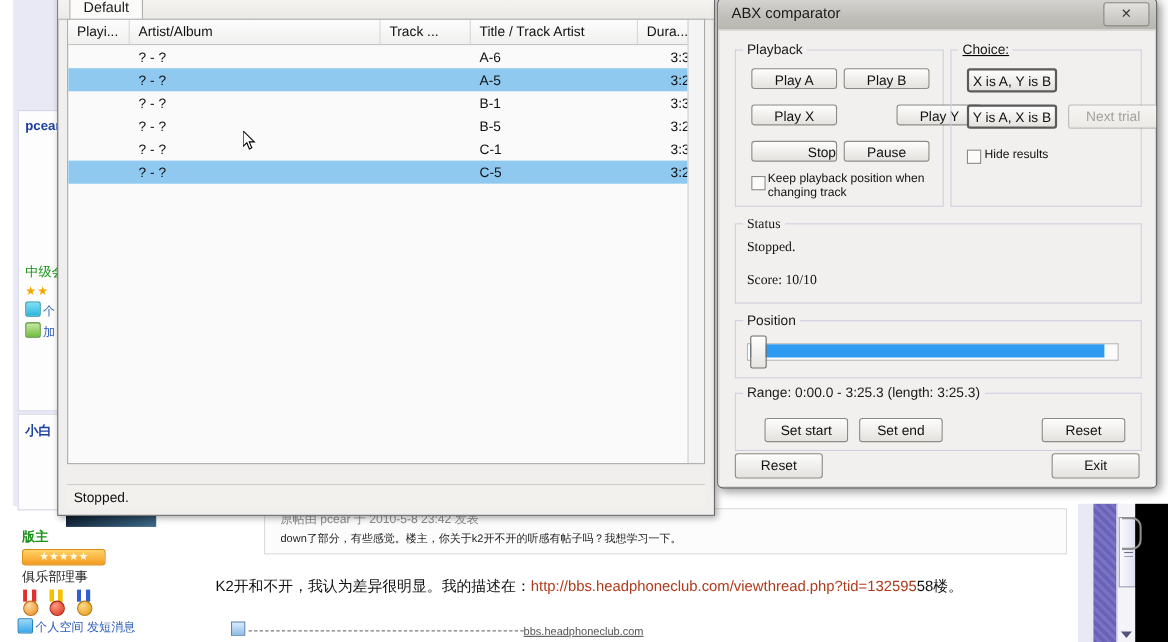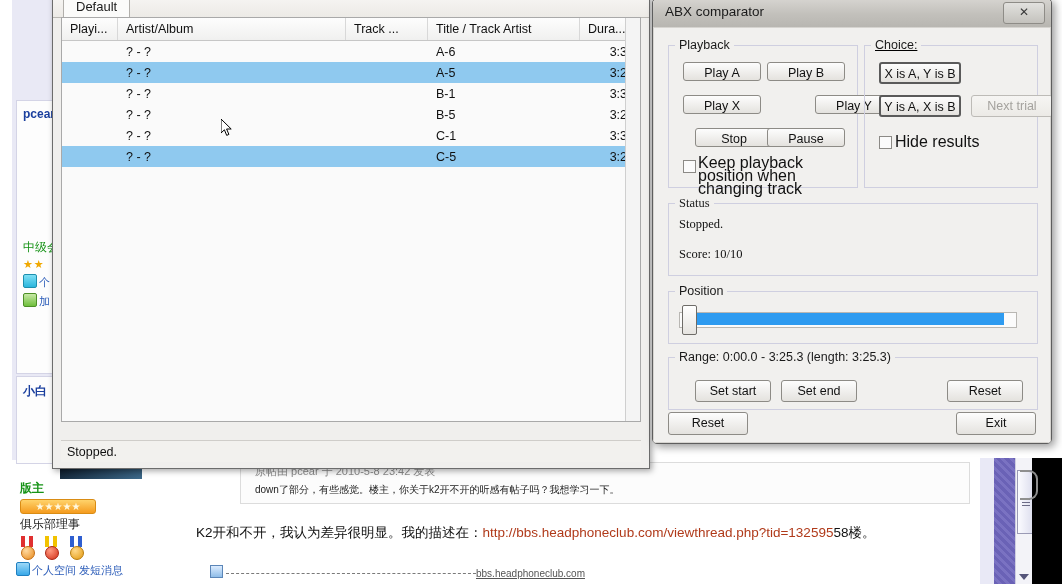--- a/index.html
+++ b/index.html
@@ -134,25 +134,25 @@
      border:1px solid #8d8b86;border-radius:3px;font-size:12.5px;color:#111;
      text-align:center;font-family:inherit;padding:0;}
   .btn.def{border:2px solid #5a5a5a;}
   .btn.disabled{color:#a4a29e;border-color:#bdbbb7;background:linear-gradient(#f6f5f3,#eceae6);}
 
   .pbtn{width:78px;height:19px;line-height:20px;}
   .b-playa{left:14px;top:10px;}
   .b-playb{left:98px;top:10px;}
   .b-playx{left:14px;top:43px;}
   .b-playy{left:98px;top:43px;margin-left:48px;}
-  .b-stop{left:26px;top:76px;}
+  .b-stop{left:14px;top:76px;text-align:right;}
   .b-pause{left:98px;top:76px;}
 
   .chk{position:absolute;width:11px;height:11px;background:#fbfbfb;border:1px solid #8c8a86;}
-  .chk-lbl{position:absolute;font-size:16px;color:#111;line-height:13px;}
+  .chk-lbl{position:absolute;font-size:11px;color:#111;line-height:13px;}
 
   .b-xayb{left:14px;top:10px;width:82px;height:22px;line-height:20px;}
   .b-yaxb{left:14px;top:43px;width:82px;height:22px;line-height:20px;}
   .b-next{left:106px;top:43px;width:82px;height:22px;line-height:20px;}
 
   .st-line{position:absolute;font-size:12.5px;color:#111;white-space:nowrap;}
 
   .slider-track{position:absolute;left:10px;top:14px;width:336px;height:14px;
      background:#fbfbfb;border:1px solid #b9b7b3;}
   .slider-fill{position:absolute;left:13px;top:15px;width:322px;height:12px;background:#2e9bf0;}

